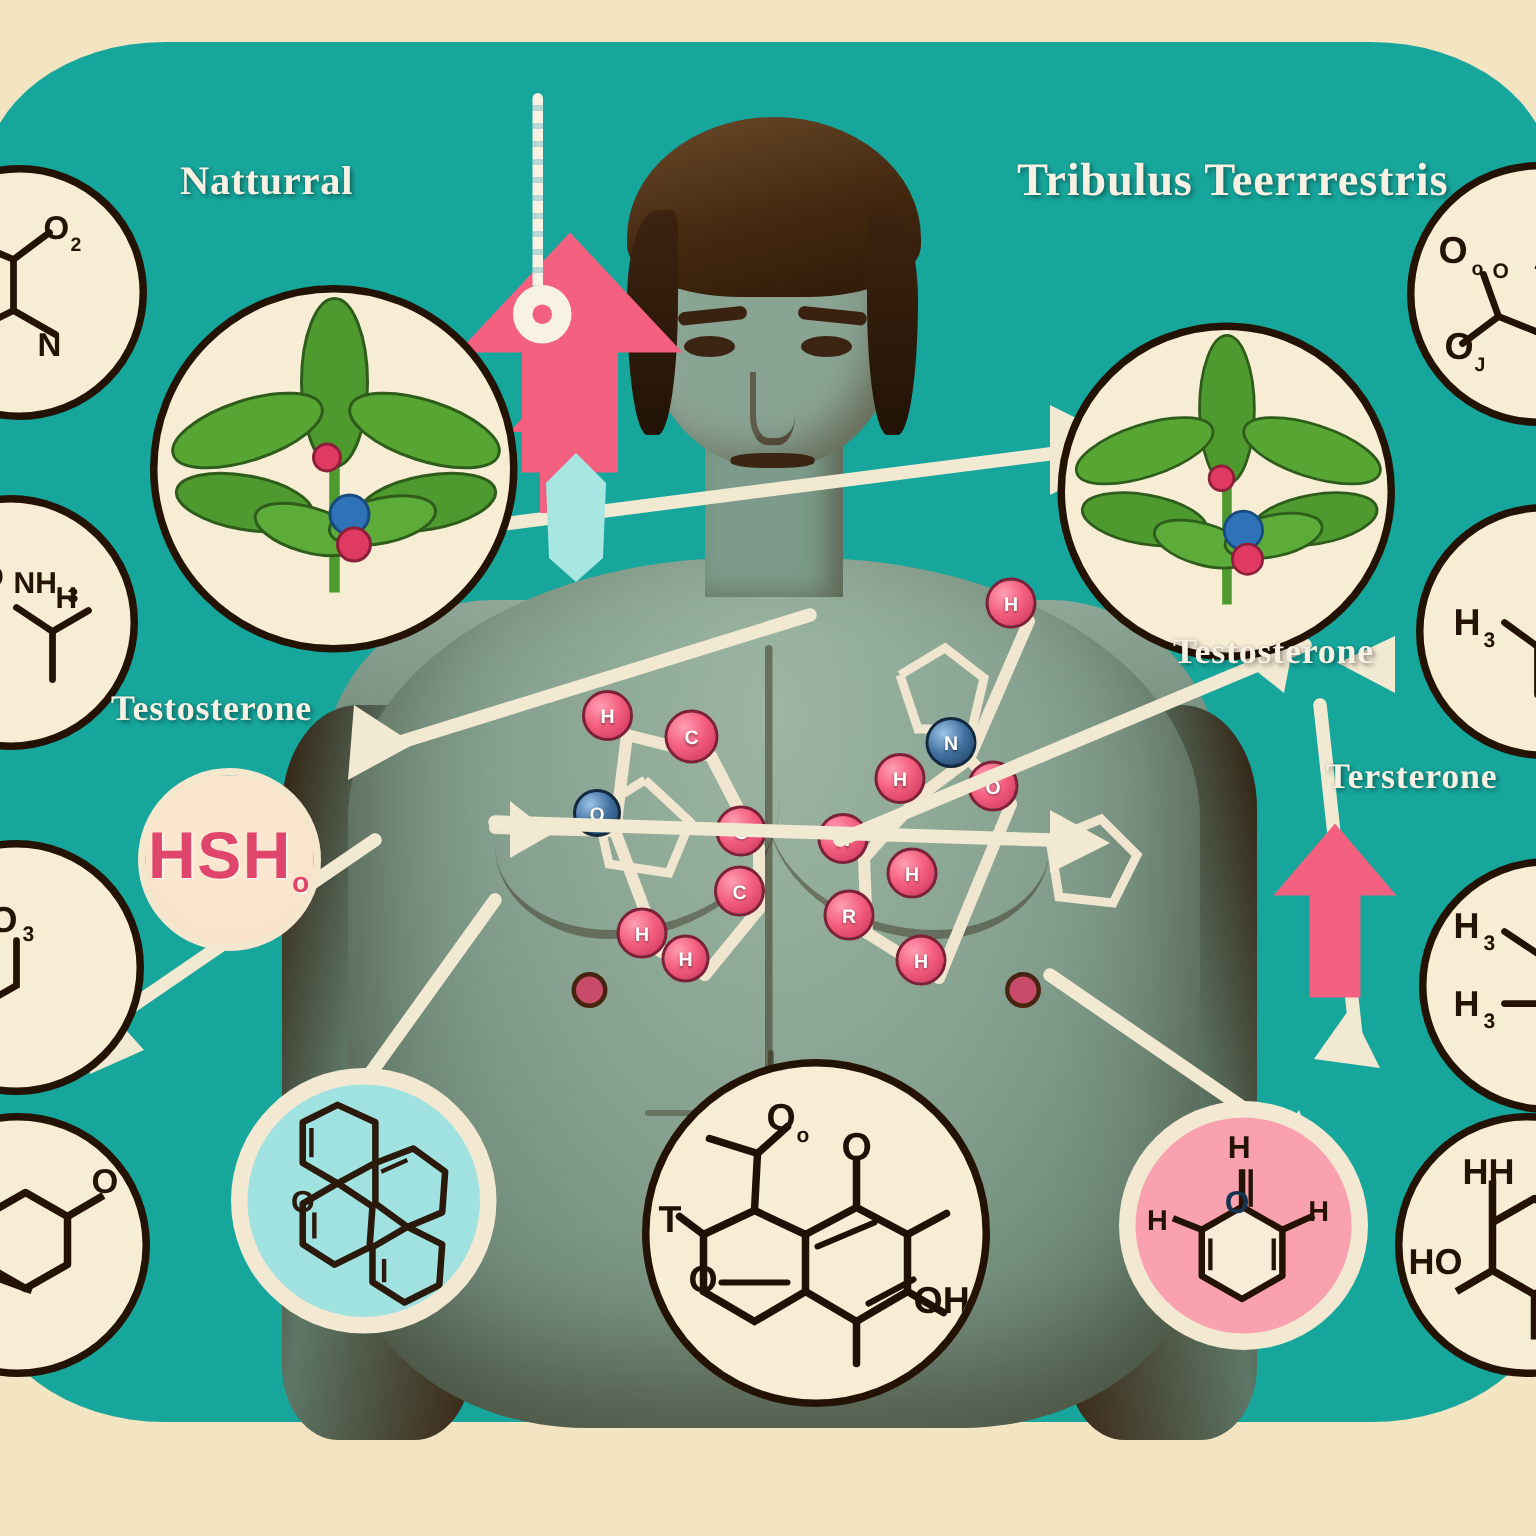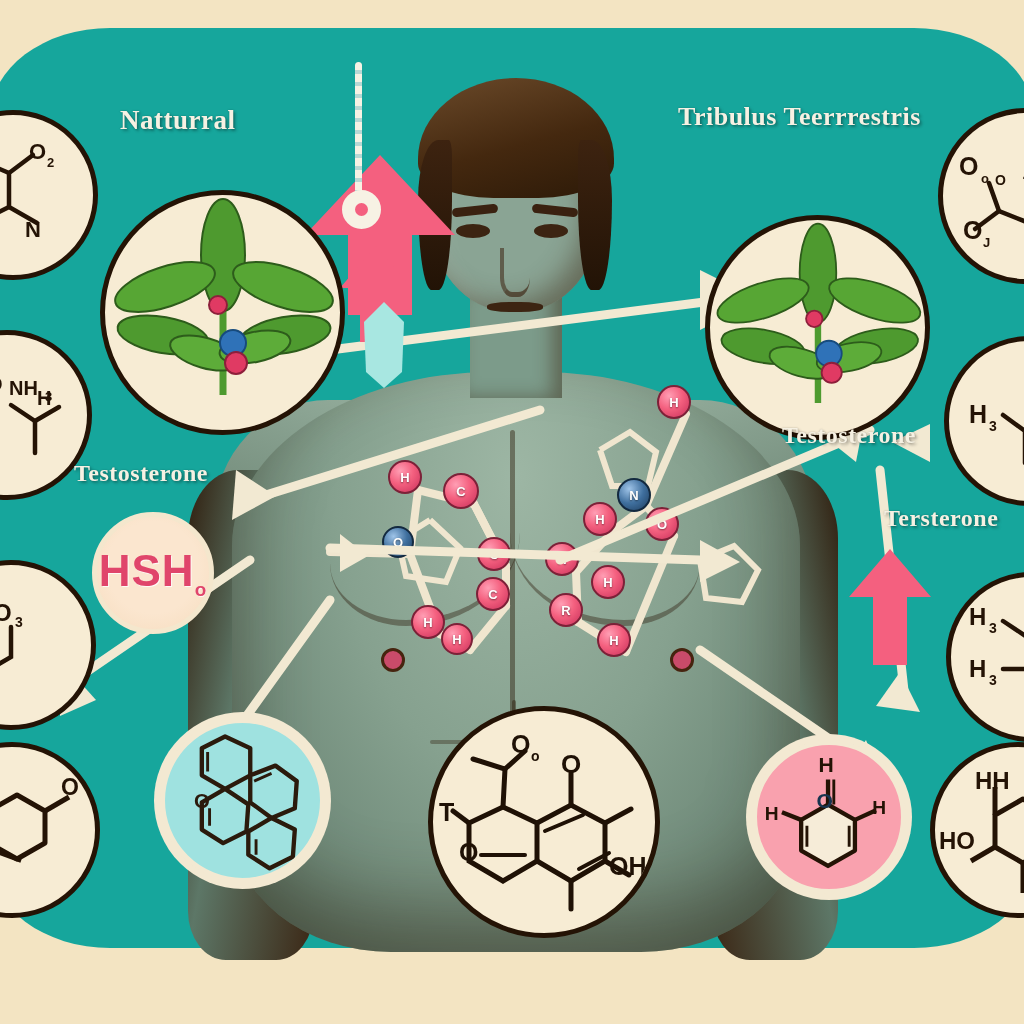--- a/index.html
+++ b/index.html
@@ -500,21 +500,21 @@
     <div class="atom pink" style="left:591px;top:565px;width:30px;height:30px;">H</div>
     <div class="atom pink" style="left:549px;top:593px;width:30px;height:30px;">R</div>
     <div class="atom pink" style="left:597px;top:623px;width:30px;height:30px;">H</div>
     <div class="atom pink" style="left:657px;top:385px;width:30px;height:30px;">H</div>
   </div>
 
   <div class="label" style="left:120px;top:100px;font-size:27px;line-height:40px;">
     <div>Natturral</div>
   </div>
 
-  <div class="label" style="left:678px;top:102px;font-size:26px;">Tribulus Teerrrestris</div>
+  <div class="label" style="left:678px;top:102px;font-size:31px;">Tribulus Teerrrestris</div>
 
   <div class="label" style="left:74px;top:460px;font-size:24px;">Testosterone</div>
 
   <div class="label" style="left:782px;top:422px;font-size:24px;">Testosterone</div>
 
   <div class="label" style="left:884px;top:505px;font-size:24px;">Tersterone</div>
 
 </div>
 
 </body></html>

